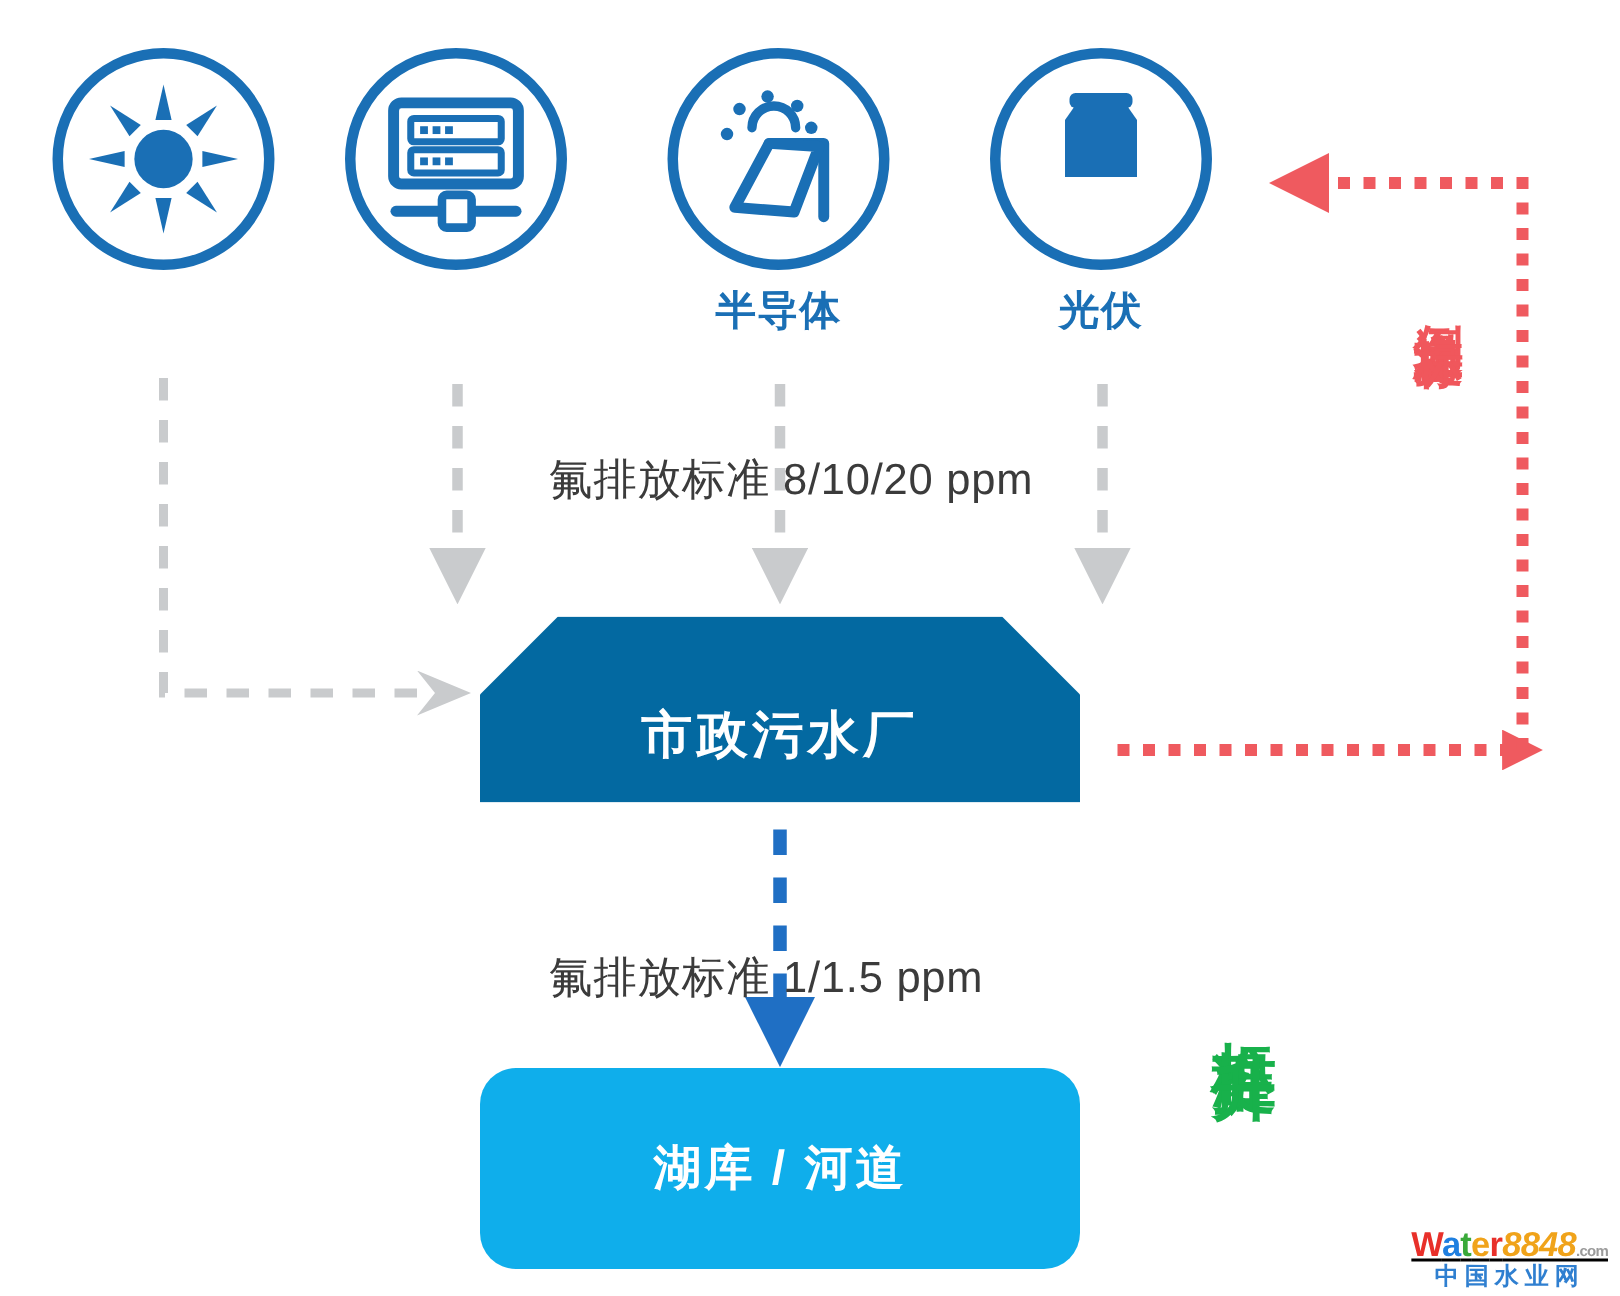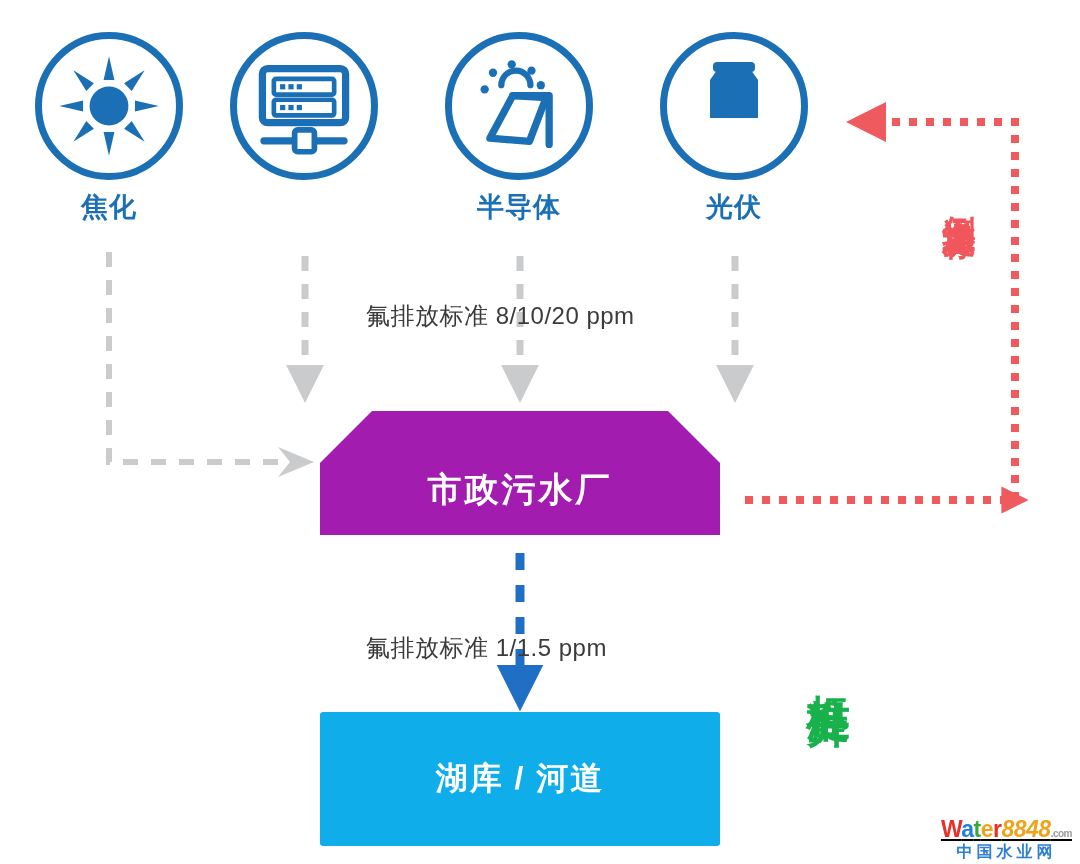--- a/index.html
+++ b/index.html
@@ -41,54 +41,54 @@
     font-size: 27px;
     font-weight: bold;
     color: #1a6fb5;
     letter-spacing: 1px;
     line-height: 1;
   }
 
   
   .plant {
     position: absolute;
-    background: #a21caf;
+    background: #0369a1;
     display: flex;
     align-items: center;
     justify-content: center;
     clip-path: polygon(0% 42%, 13% 0%, 87% 0%, 100% 42%, 100% 100%, 0% 100%);
   }
   .plant .plant-label {
     font-size: 34px;
     font-weight: bold;
     color: #ffffff;
     letter-spacing: 3px;
     margin-top: 34px;
   }
 
   
   .waterbody {
     position: absolute;
     background: #0faeeb;
-    border-radius: 3px;
+    border-radius: 24px;
     display: flex;
     align-items: center;
     justify-content: center;
   }
   .waterbody .wb-label {
     font-size: 32px;
     font-weight: bold;
     color: #ffffff;
     letter-spacing: 2px;
   }
 
   
   .ann {
     position: absolute;
-    font-size: 24px;
+    font-size: 29px;
     color: #3b3b3b;
     white-space: nowrap;
     letter-spacing: 0.5px;
   }
 
   
   .vtext {
     position: absolute;
     writing-mode: vertical-rl;
     text-orientation: upright;
@@ -188,21 +188,20 @@
           <polygon points="50,96 55,74 45,74"></polygon>
           <polygon points="4,50 26,45 26,55"></polygon>
           <polygon points="96,50 74,45 74,55"></polygon>
           <polygon points="17,17 36,29 29,36"></polygon>
           <polygon points="83,83 64,71 71,64"></polygon>
           <polygon points="83,17 71,36 64,29"></polygon>
           <polygon points="17,83 29,64 36,71"></polygon>
         </g>
       </svg>
     </div>
-    <div class="label">焦化</div>
   </div>
 
   <div class="node" style="left:229px; top:32px;">
     <div class="circle">
       <svg width="104" height="104" viewBox="0 0 100 100">
         <rect x="10" y="14" width="80" height="52" rx="5" ry="5" fill="none" stroke="#1a6fb5" stroke-width="7"></rect>
         <rect x="21" y="24" width="58" height="15" rx="2" ry="2" fill="none" stroke="#1a6fb5" stroke-width="4.5"></rect>
         <rect x="21" y="44" width="58" height="15" rx="2" ry="2" fill="none" stroke="#1a6fb5" stroke-width="4.5"></rect>
         <g fill="#1a6fb5">
           <rect x="27" y="29" width="5" height="5"></rect>

